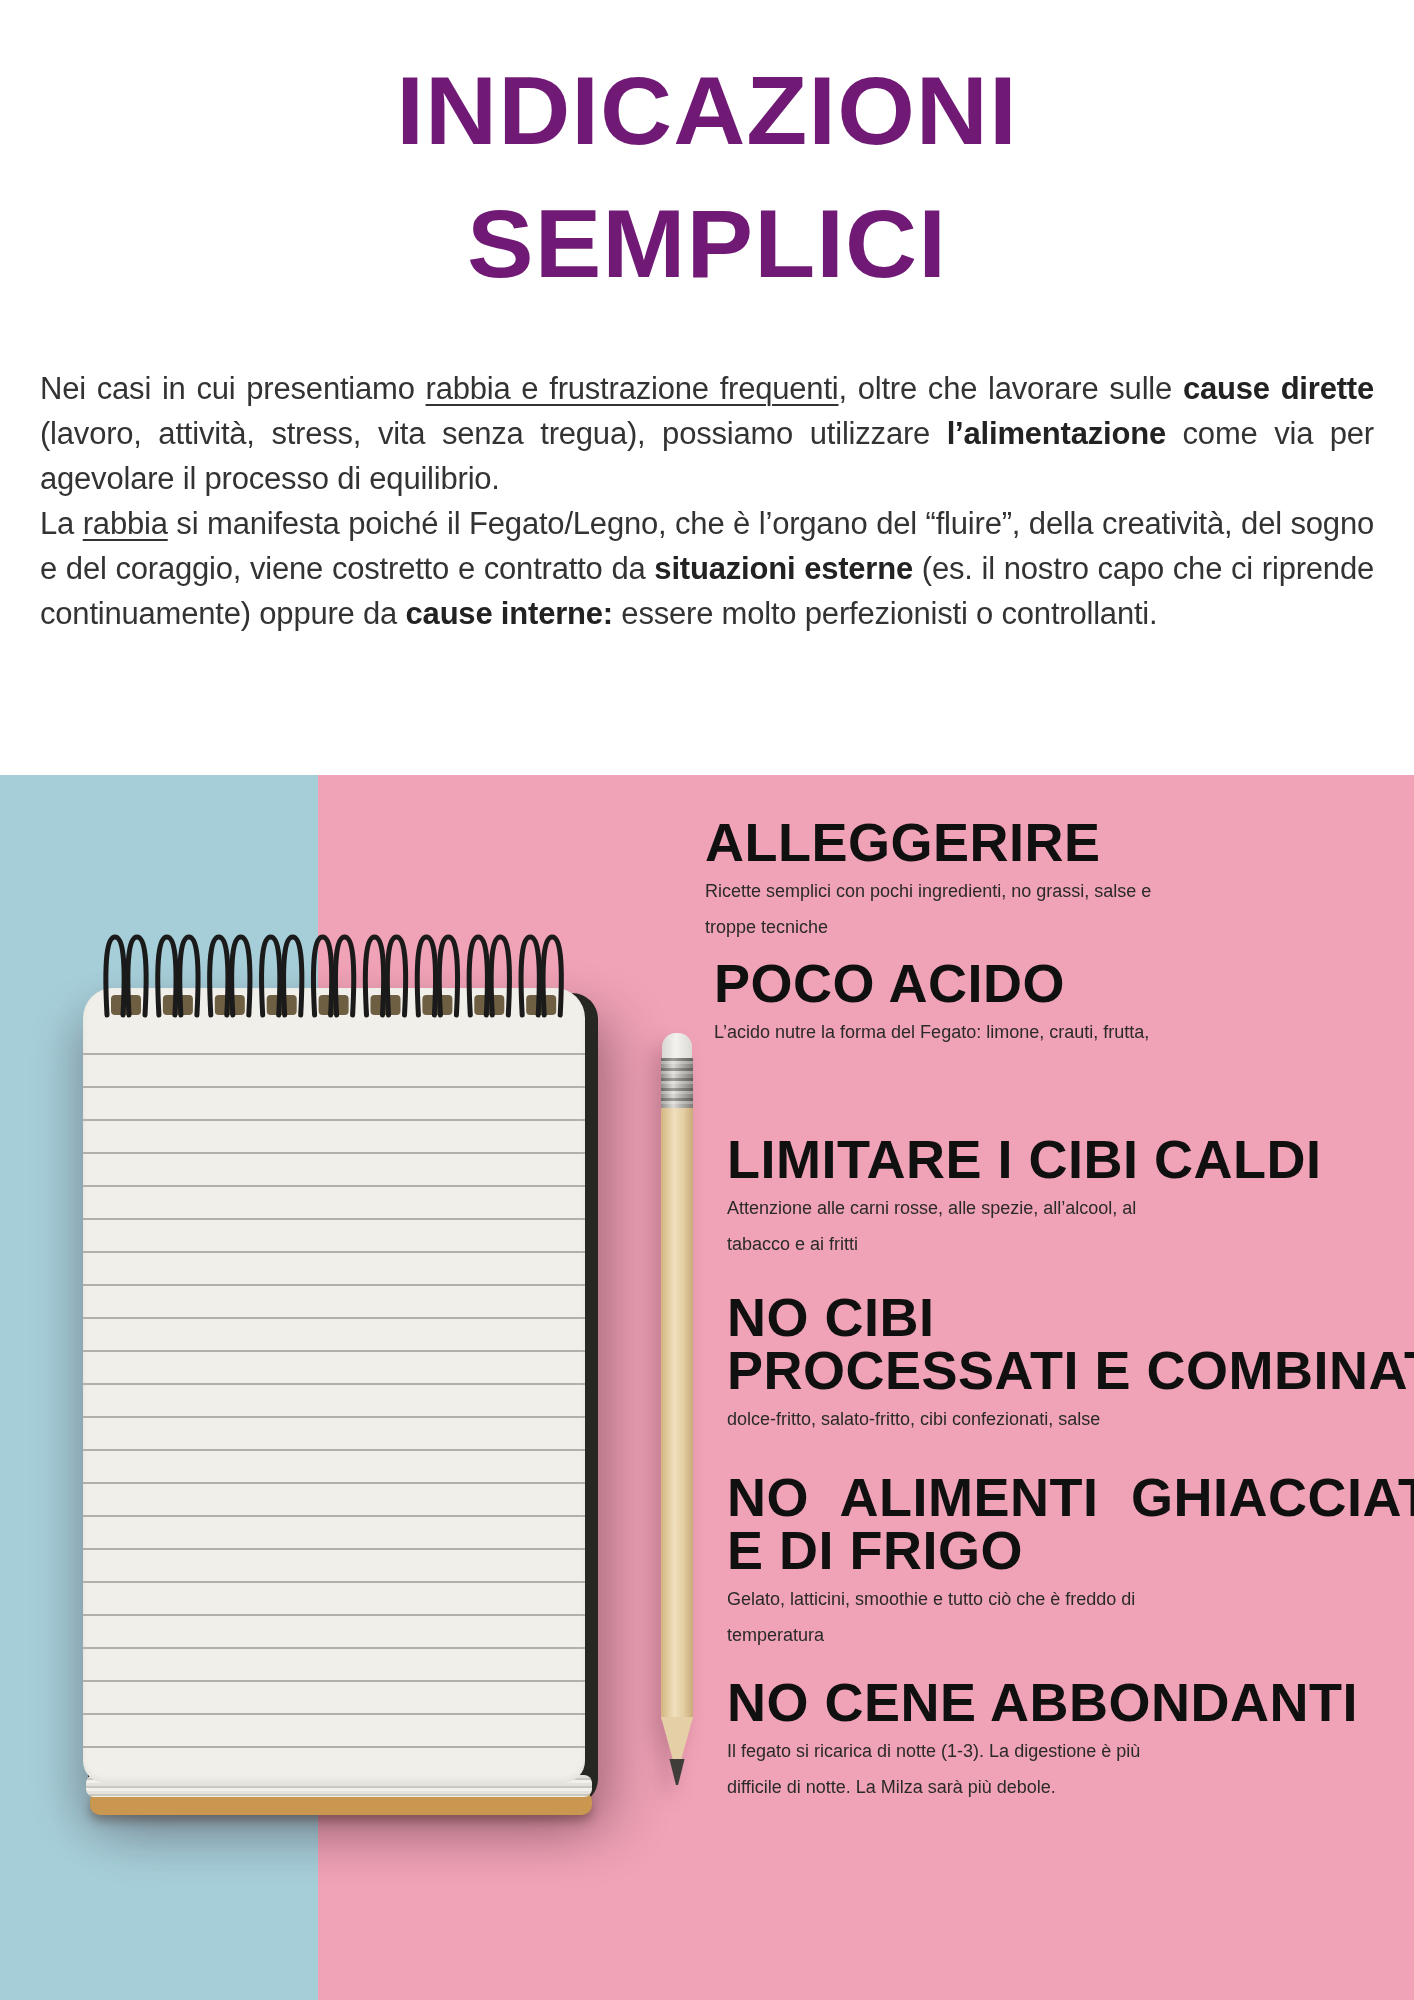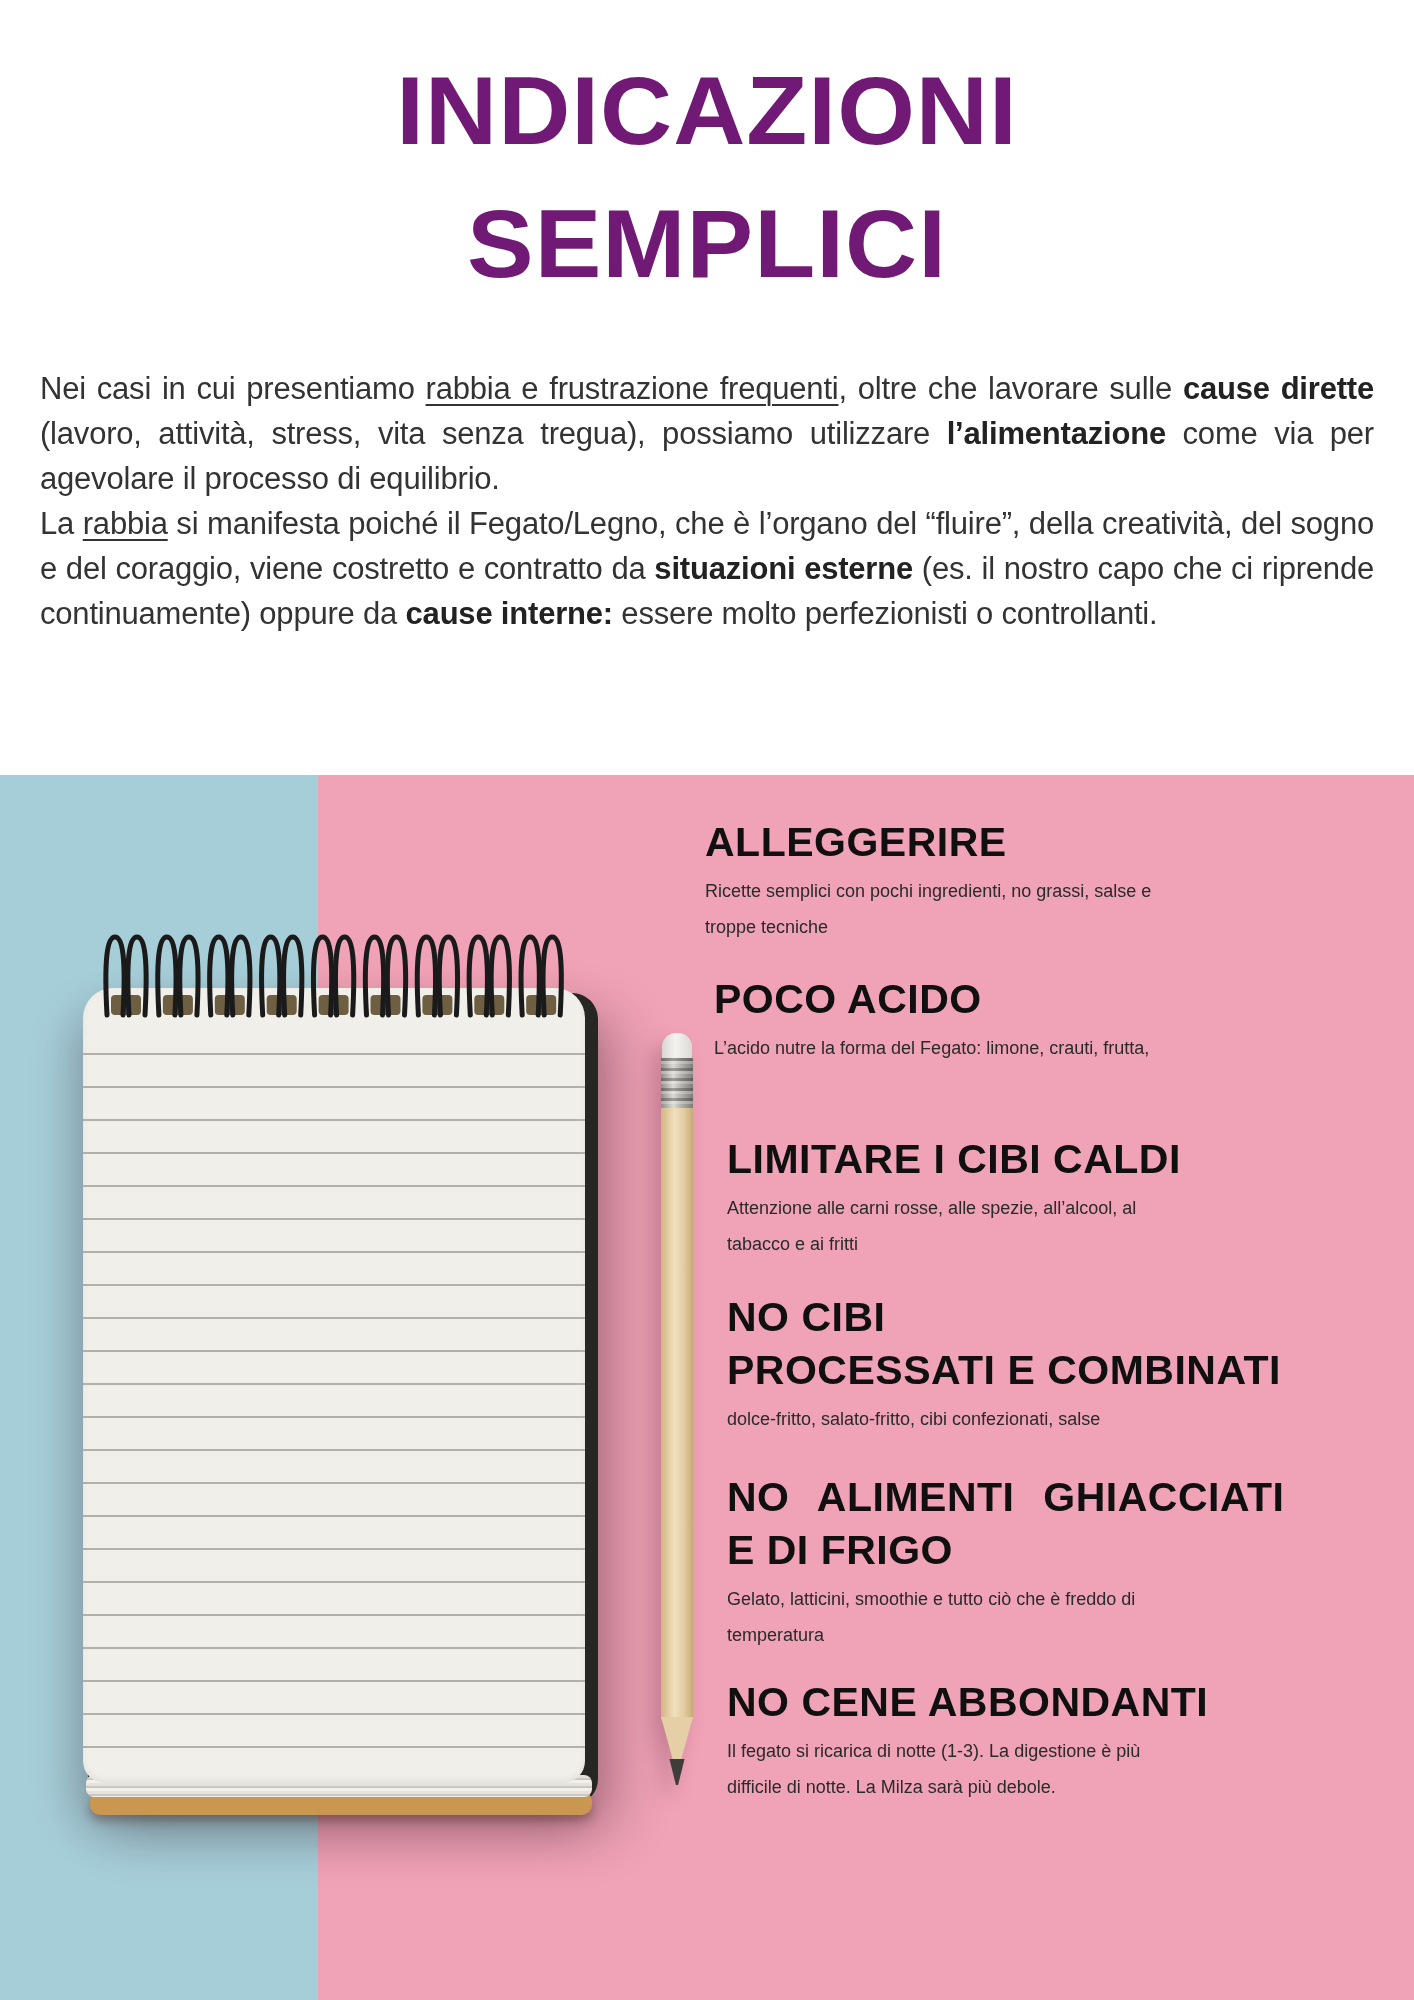--- a/index.html
+++ b/index.html
@@ -24,26 +24,26 @@
   .intro .b{font-weight:bold;color:#222;}
   .intro .u{text-decoration:underline;text-underline-offset:5px;text-decoration-thickness:2px;}
   
   .photo{position:absolute;left:0;top:775px;width:1414px;height:1225px;}
   .bg-blue{position:absolute;left:0;top:0;width:318px;height:100%;background:var(--blue);}
   .bg-pink{position:absolute;left:318px;top:0;right:0;height:100%;background:var(--pink);}
   
   .tips{position:absolute;inset:0;}
   .tip{position:absolute;width:700px;color:#151515;}
   .tip:nth-of-type(1){top:41px;left:705px;}
-  .tip:nth-of-type(2){top:198px;left:714px;}
+  .tip:nth-of-type(2){top:182px;left:714px;}
   .tip:nth-of-type(3){top:358px;left:727px;}
   .tip:nth-of-type(4){top:516px;left:727px;}
   .tip:nth-of-type(5){top:696px;left:727px;}
   .tip:nth-of-type(6){top:901px;left:727px;}
-  .tip-heading{margin:0;font-size:41px;line-height:53px;font-weight:bold;letter-spacing:0.5px;color:#101010;}
+  .tip-heading{margin:0;font-size:54px;line-height:53px;font-weight:bold;letter-spacing:0.5px;color:#101010;}
   .tip:nth-of-type(5) .tip-heading .line:first-child{word-spacing:17px;}
   .tip-desc{margin:4px 0 0 0;font-size:18px;line-height:36px;color:#2a2a2a;}
   .line{display:block;white-space:nowrap;}
   
   .notebook{position:absolute;inset:0;}
   .nb-cover{
     position:absolute;left:88px;top:218px;width:510px;height:812px;border-radius:26px;
     background:#262622;
     box-shadow:18px 26px 55px rgba(40,20,30,.30), -14px 22px 45px rgba(40,20,30,.22);
   }

